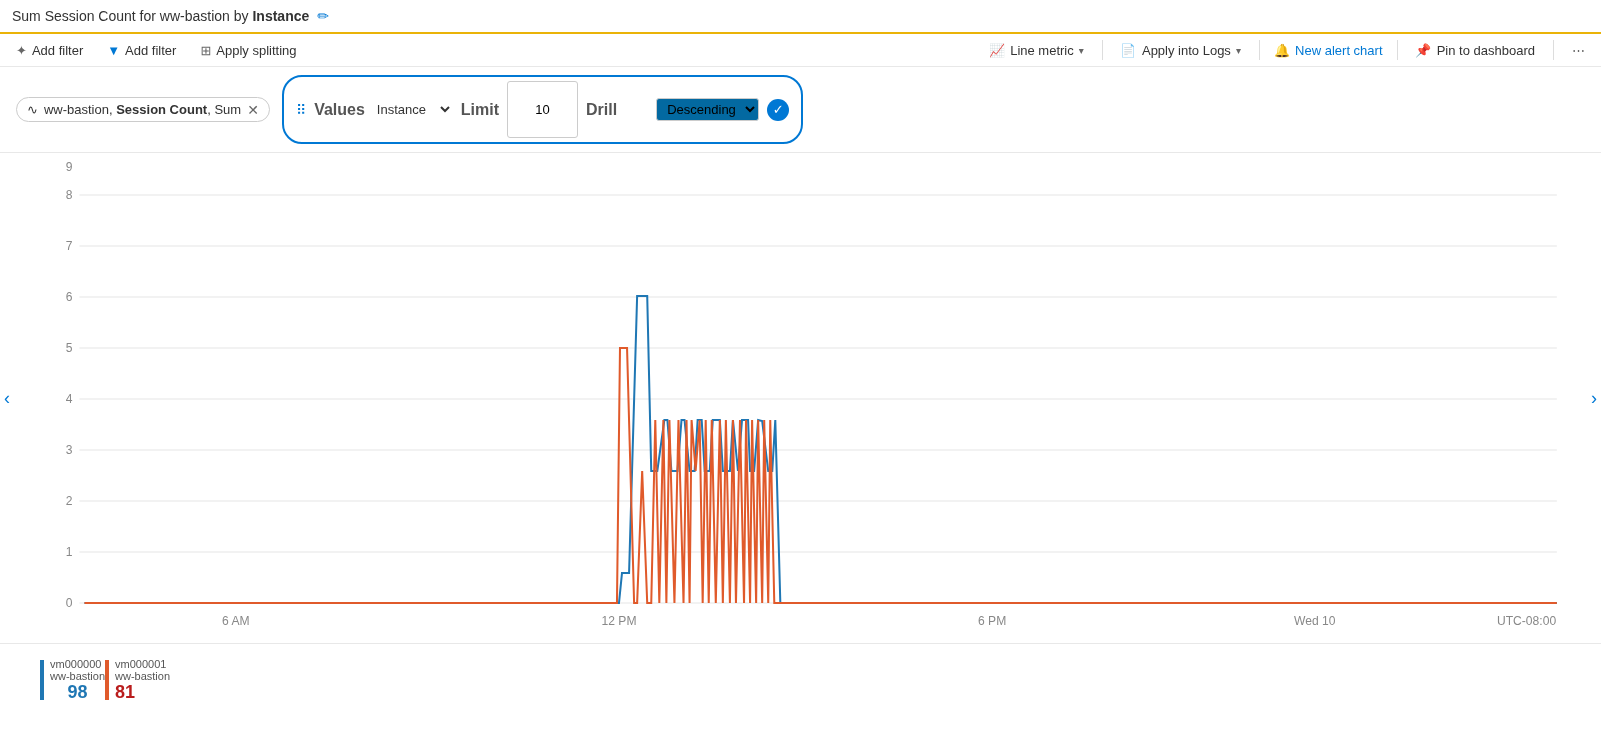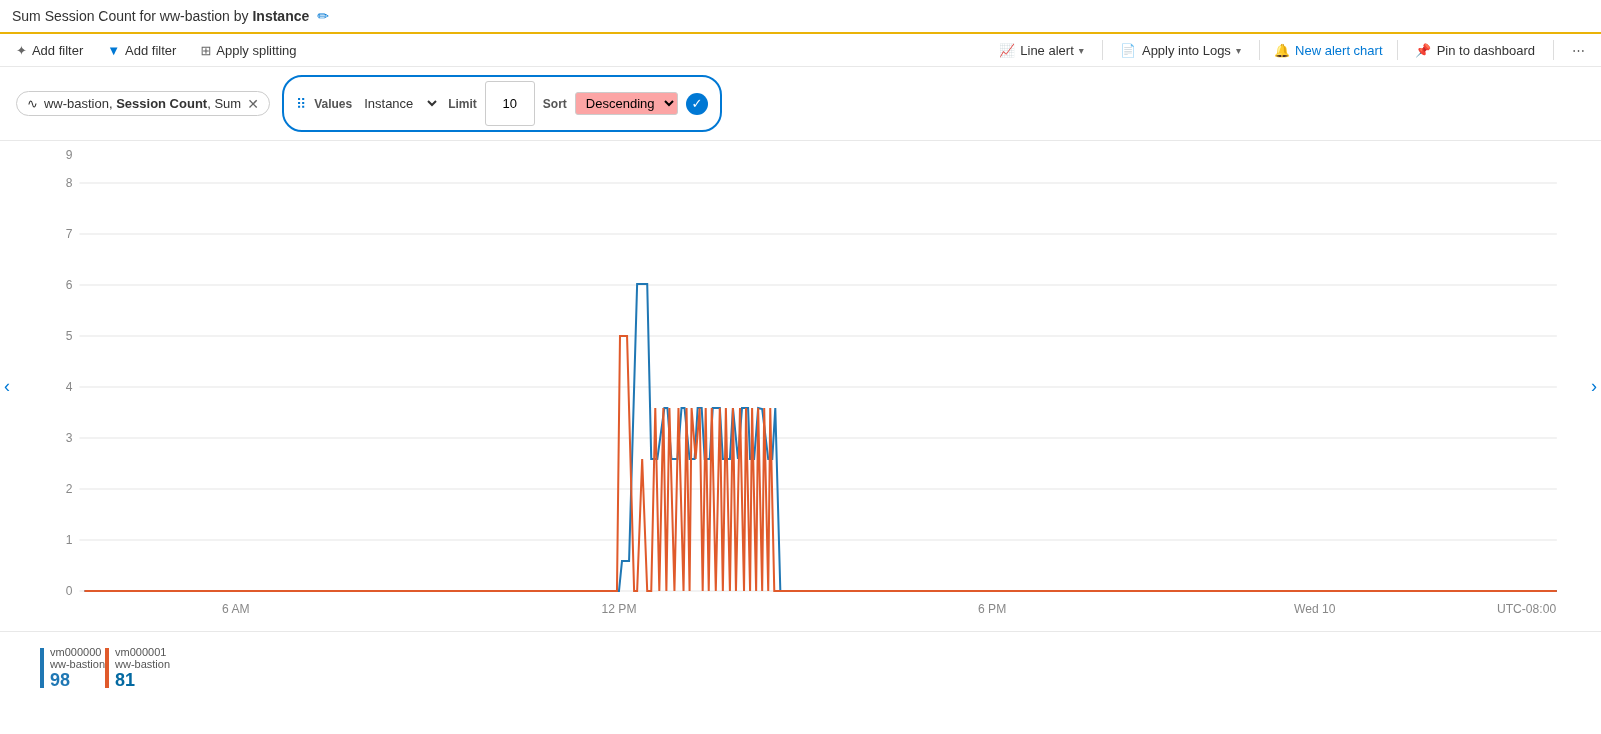--- a/index.html
+++ b/index.html
@@ -80,45 +80,46 @@
     .split-config {
       display: flex;
       align-items: center;
       gap: 8px;
       border: 2px solid #0078d4;
       border-radius: 20px;
       padding: 4px 12px;
       background: #fff;
     }
     .split-config .dots-icon { color: #0078d4; font-size: 14px; }
-    .split-label { font-size: 12px; color: #555; font-weight: 600; }
+    .split-label { font-size: 16px; color: #555; font-weight: 600; }
     .split-select {
       border: none;
       outline: none;
       font-size: 13px;
       color: #333;
       background: transparent;
       cursor: pointer;
       min-width: 80px;
     }
     .split-input {
       border: 1px solid #ccc;
       border-radius: 3px;
-      padding: 14px 6px;
-      width: 50px;
+      padding: 20px 6px;
+      width: 71px;
       font-size: 13px;
       text-align: center;
     }
     .split-sort-select {
       border: 1px solid #ccc;
       border-radius: 3px;
       padding: 2px 6px;
       font-size: 13px;
-      background: #fca5a5;
-      cursor: pointer;
+      background: #0369a1;
+      cursor: pointer;
+      margin-left: 31px;
     }
     .check-circle {
       width: 22px;
       height: 22px;
       background: #0078d4;
       border-radius: 50%;
       display: flex;
       align-items: center;
       justify-content: center;
       color: white;
@@ -224,21 +225,21 @@
       <span>Add filter</span>
     </button>
     <button class="toolbar-btn">
       <span class="icon">⊞</span>
       <span>Apply splitting</span>
     </button>
   </div>
   <div class="toolbar-right">
     <button class="toolbar-btn">
       <span class="icon">📈</span>
-      <span>Line alert</span>
+      <span>Line metric</span>
       <span class="chevron">▾</span>
     </button>
     <div class="divider"></div>
     <button class="toolbar-btn">
       <span class="icon">📄</span>
       <span>Apply into Logs</span>
       <span class="chevron">▾</span>
     </button>
     <div class="divider"></div>
     <button class="new-alert-btn">
@@ -265,21 +266,21 @@
   </div>
 
   <div class="split-config">
     <span class="dots-icon">⠿</span>
     <span class="split-label">Values</span>
     <select class="split-select">
       <option>Instance</option>
     </select>
     <span class="split-label">Limit</span>
     <input class="split-input" type="text" value="10" style="">
-    <span class="split-label">Sort</span>
+    <span class="split-label">Drill</span>
     <select class="split-sort-select">
       <option>Ascending</option>
       <option selected="">Descending</option>
     </select>
     <div class="check-circle">
       <span>✓</span>
     </div>
   </div>
 </div>
 
@@ -422,24 +423,24 @@
     </svg>
   </div>
 </div>
 
 <div class="legend-area">
   <div class="legend-item">
     <div class="legend-color-bar" style="background:#1f77b4;"></div>
     <div class="legend-info">
       <span class="legend-name">vm000000</span>
       <span class="legend-name">ww-bastion</span>
-      <span class="legend-value" style="color:#1f77b4;">98</span>
+      <span class="legend-value" style="color:#1f77b4;text-align:center;">98</span>
     </div>
   </div>
   <div class="legend-item">
     <div class="legend-color-bar" style="background:#e05a2b;"></div>
     <div class="legend-info">
       <span class="legend-name">vm000001</span>
       <span class="legend-name">ww-bastion</span>
-      <span class="legend-value" style="color:#0369a1;">81</span>
+      <span class="legend-value" style="color:#b91c1c;">81</span>
     </div>
   </div>
 </div>
 
 </body></html>

